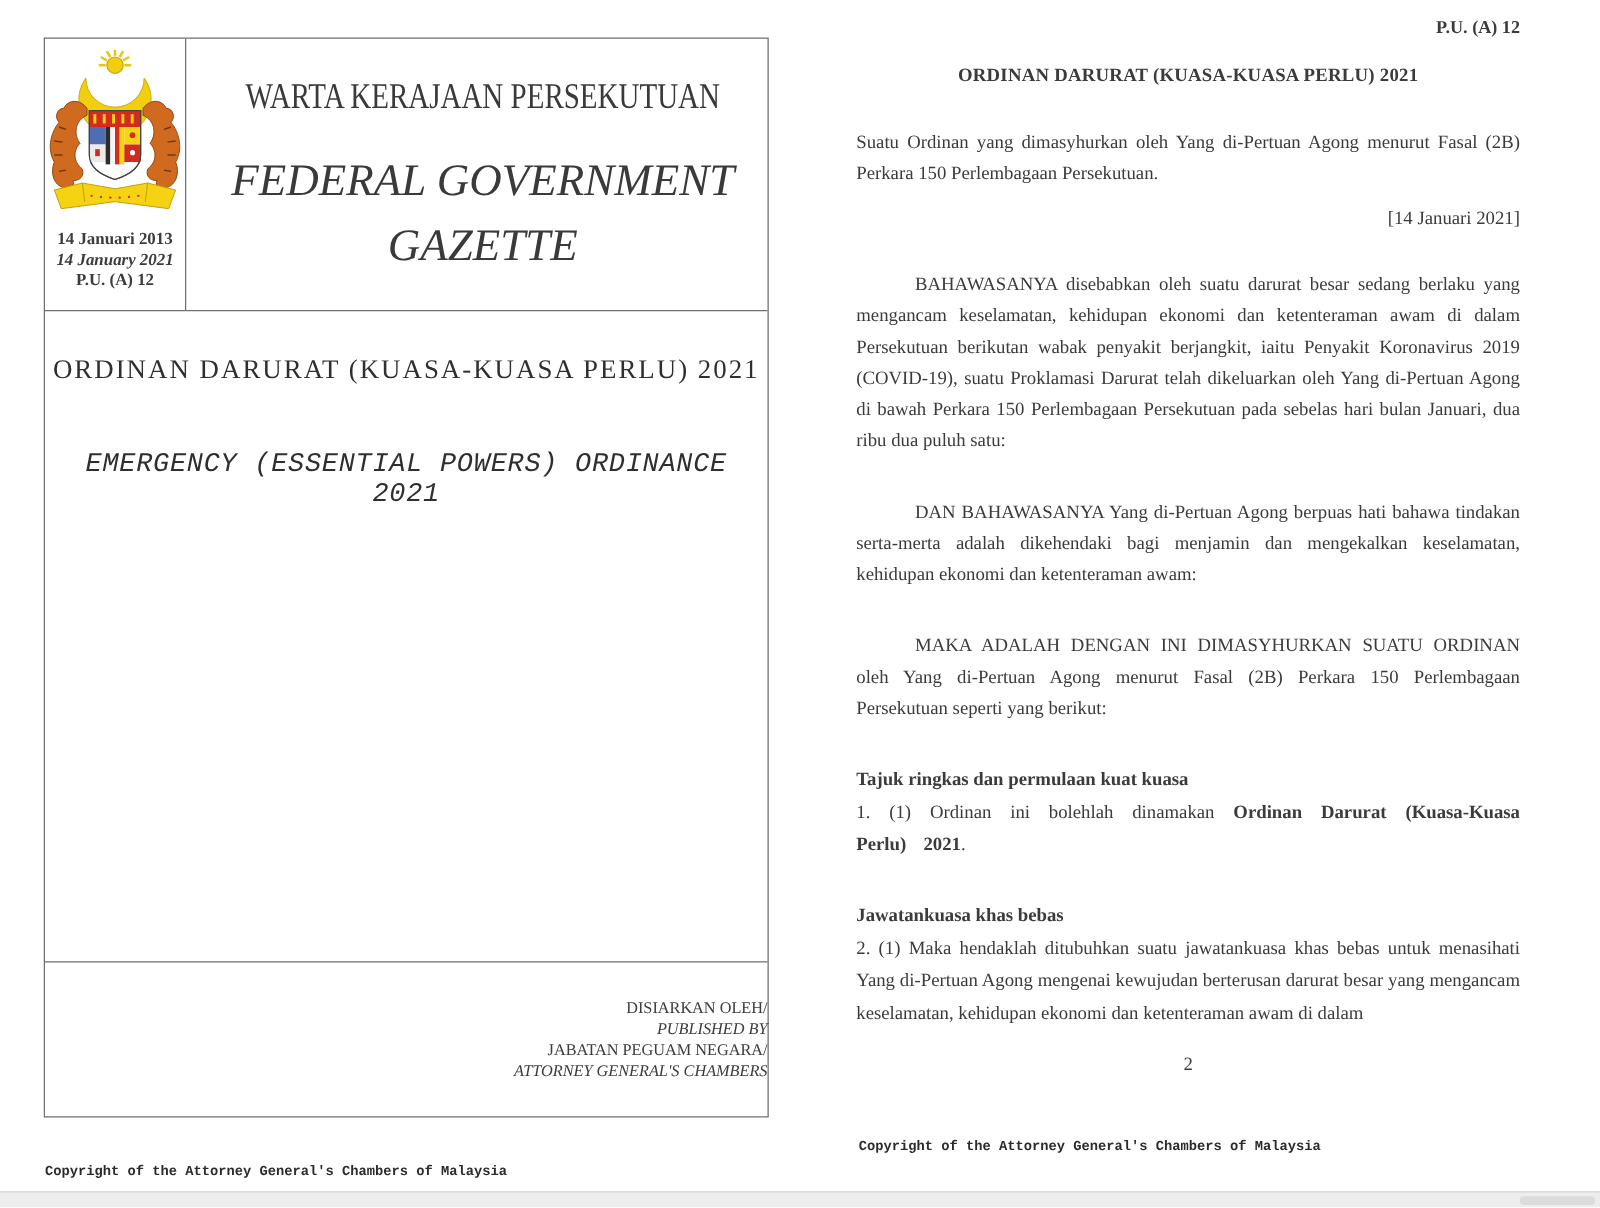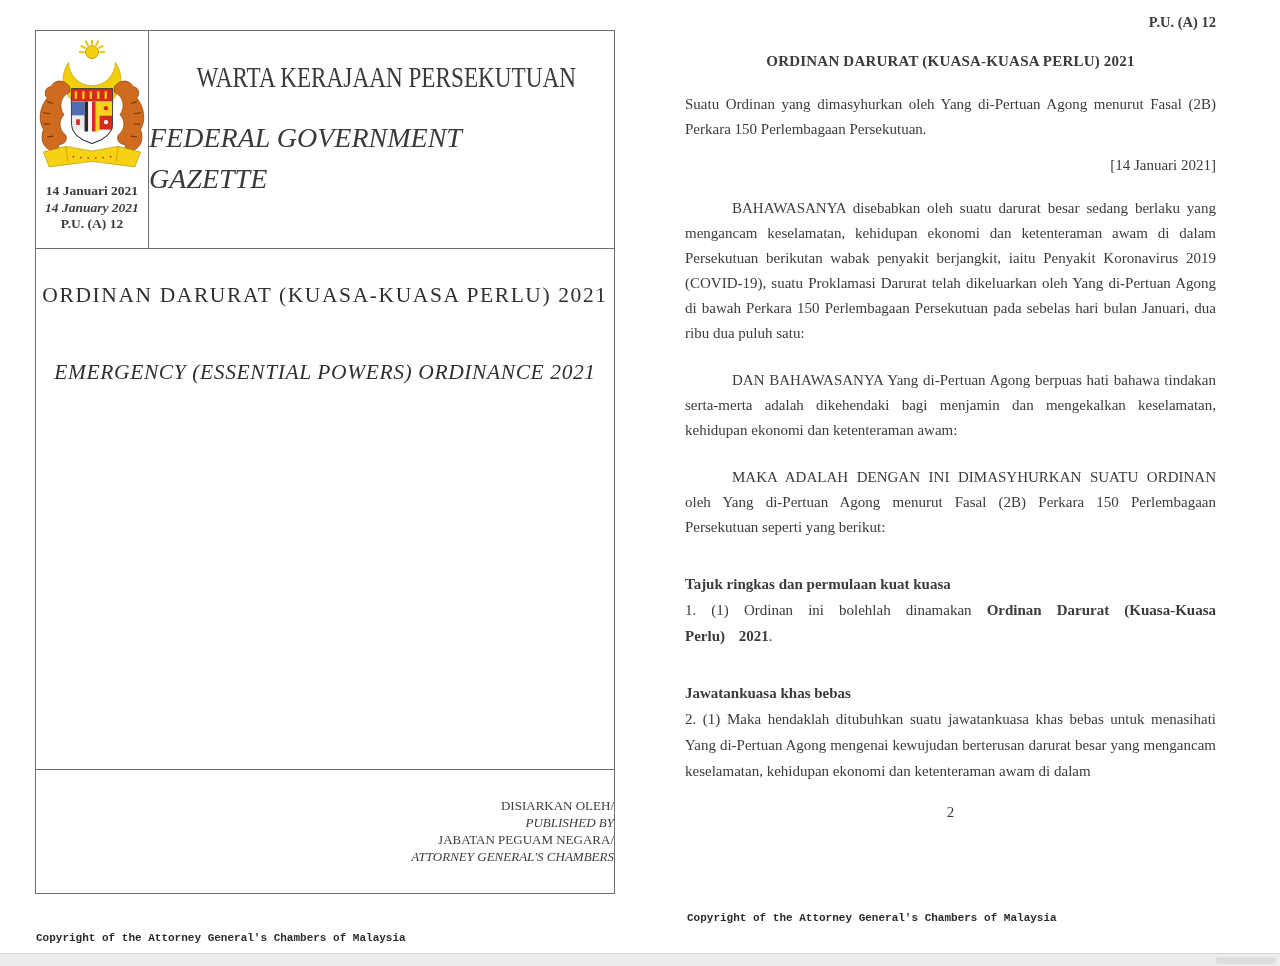--- a/index.html
+++ b/index.html
@@ -9,38 +9,38 @@
   
   .cover-box{position:absolute;left:35px;top:30px;width:580px;height:864px;
              border:1px solid #6f6f6f;background:#fff;box-sizing:border-box;
              display:flex;flex-direction:column;}
   .cover-header{height:218px;border-bottom:1px solid #6f6f6f;display:flex;box-sizing:border-box;}
   .crest-cell{width:152px;border-right:1px solid #6f6f6f;box-sizing:border-box;
               display:flex;flex-direction:column;align-items:center;padding-top:9px;}
   .date-block{margin-top:3px;text-align:center;font-size:13.5px;line-height:16.5px;
               font-weight:600;color:#3c3c3c;}
   .date-en{font-style:italic;}
-  .masthead-cell{flex:1;}
+  .masthead-cell{flex:1;text-align:center;}
   .masthead-ms{display:inline-block;margin-top:30px;font-size:29px;color:#3a3a3a;
                transform:scaleX(.8);transform-origin:center;white-space:nowrap;}
-  .masthead-en{margin-top:24px;font-size:28px;font-style:italic;line-height:1.45;color:#3a3a3a;}
+  .masthead-en{margin-top:24px;font-size:36px;font-style:italic;line-height:1.45;color:#3a3a3a;}
   .title-area{height:521px;border-bottom:1px solid #6f6f6f;box-sizing:border-box;text-align:center;}
   .title-ms{margin-top:34px;font-size:21.5px;letter-spacing:1.6px;color:#2f2f2f;}
-  .title-en{margin-top:52px;font-size:21.5px;font-style:italic;letter-spacing:.6px;color:#2f2f2f;}
+  .title-en{margin-top:52px;font-size:21.5px;font-style:italic;letter-spacing:.6px;color:#2f2f2f;font-family:Liberation Mono, monospace;}
   .publisher-area{flex:1;text-align:right;padding-top:27px;font-size:13px;line-height:17px;color:#3c3c3c;}
   .pub-it{font-style:italic;}
   .copyright-line{position:absolute;font-family:Liberation Mono, monospace;
                   font-weight:bold;font-size:11px;color:#2b2b2b;}
   .copy-left{left:36px;top:932px;}
 
   
   .content-page{position:absolute;left:685px;top:0;width:531px;font-size:15px;color:#3b3b3b;}
   .pu-line{text-align:right;margin-top:14px;font-weight:600;font-size:14.5px;}
   .doc-heading{text-align:center;margin-top:22px;font-weight:600;font-size:15px;letter-spacing:.2px;}
-  .para{text-align:justify;line-height:25px;margin-top:22px;}
+  .para{text-align:justify;line-height:25px;margin-top:32px;}
   .indent{text-indent:47px;}
   .date-right{text-align:right;margin-top:6px;}
   .sec-heading{font-weight:bold;margin-top:32px;line-height:25px;}
   .sec-para{text-align:justify;line-height:26px;margin-top:0;}
   .wide-gaps{word-spacing:10px;}
   .sub-para{margin-top:24px;text-indent:41px;line-height:26px;}
   .sub-num{margin-right:13px;}
   .page-num{text-align:center;margin-top:20px;}
   .copy-right-pos{left:687px;top:912px;}
 
@@ -124,21 +124,21 @@
               <circle cx="40" cy="125" r="1"></circle>
                 <circle cx="48" cy="126" r="1"></circle>
                 <circle cx="56" cy="126.5" r="1"></circle>
               <circle cx="64" cy="126.5" r="1"></circle>
                 <circle cx="72" cy="126" r="1"></circle>
                 <circle cx="80" cy="125" r="1"></circle>
             </g>
           </g>
         </svg>
         <div class="date-block">
-          <div>14 Januari 2021</div>
+          <div>14 Januari 2013</div>
           <div class="date-en">14 January 2021</div>
           <div>P.U. (A) 12</div>
         </div>
       </div>
       <div class="masthead-cell">
         <span class="masthead-ms">WARTA KERAJAAN PERSEKUTUAN</span>
         <div class="masthead-en">
           <div>FEDERAL GOVERNMENT</div>
           <div>GAZETTE</div>
         </div>

